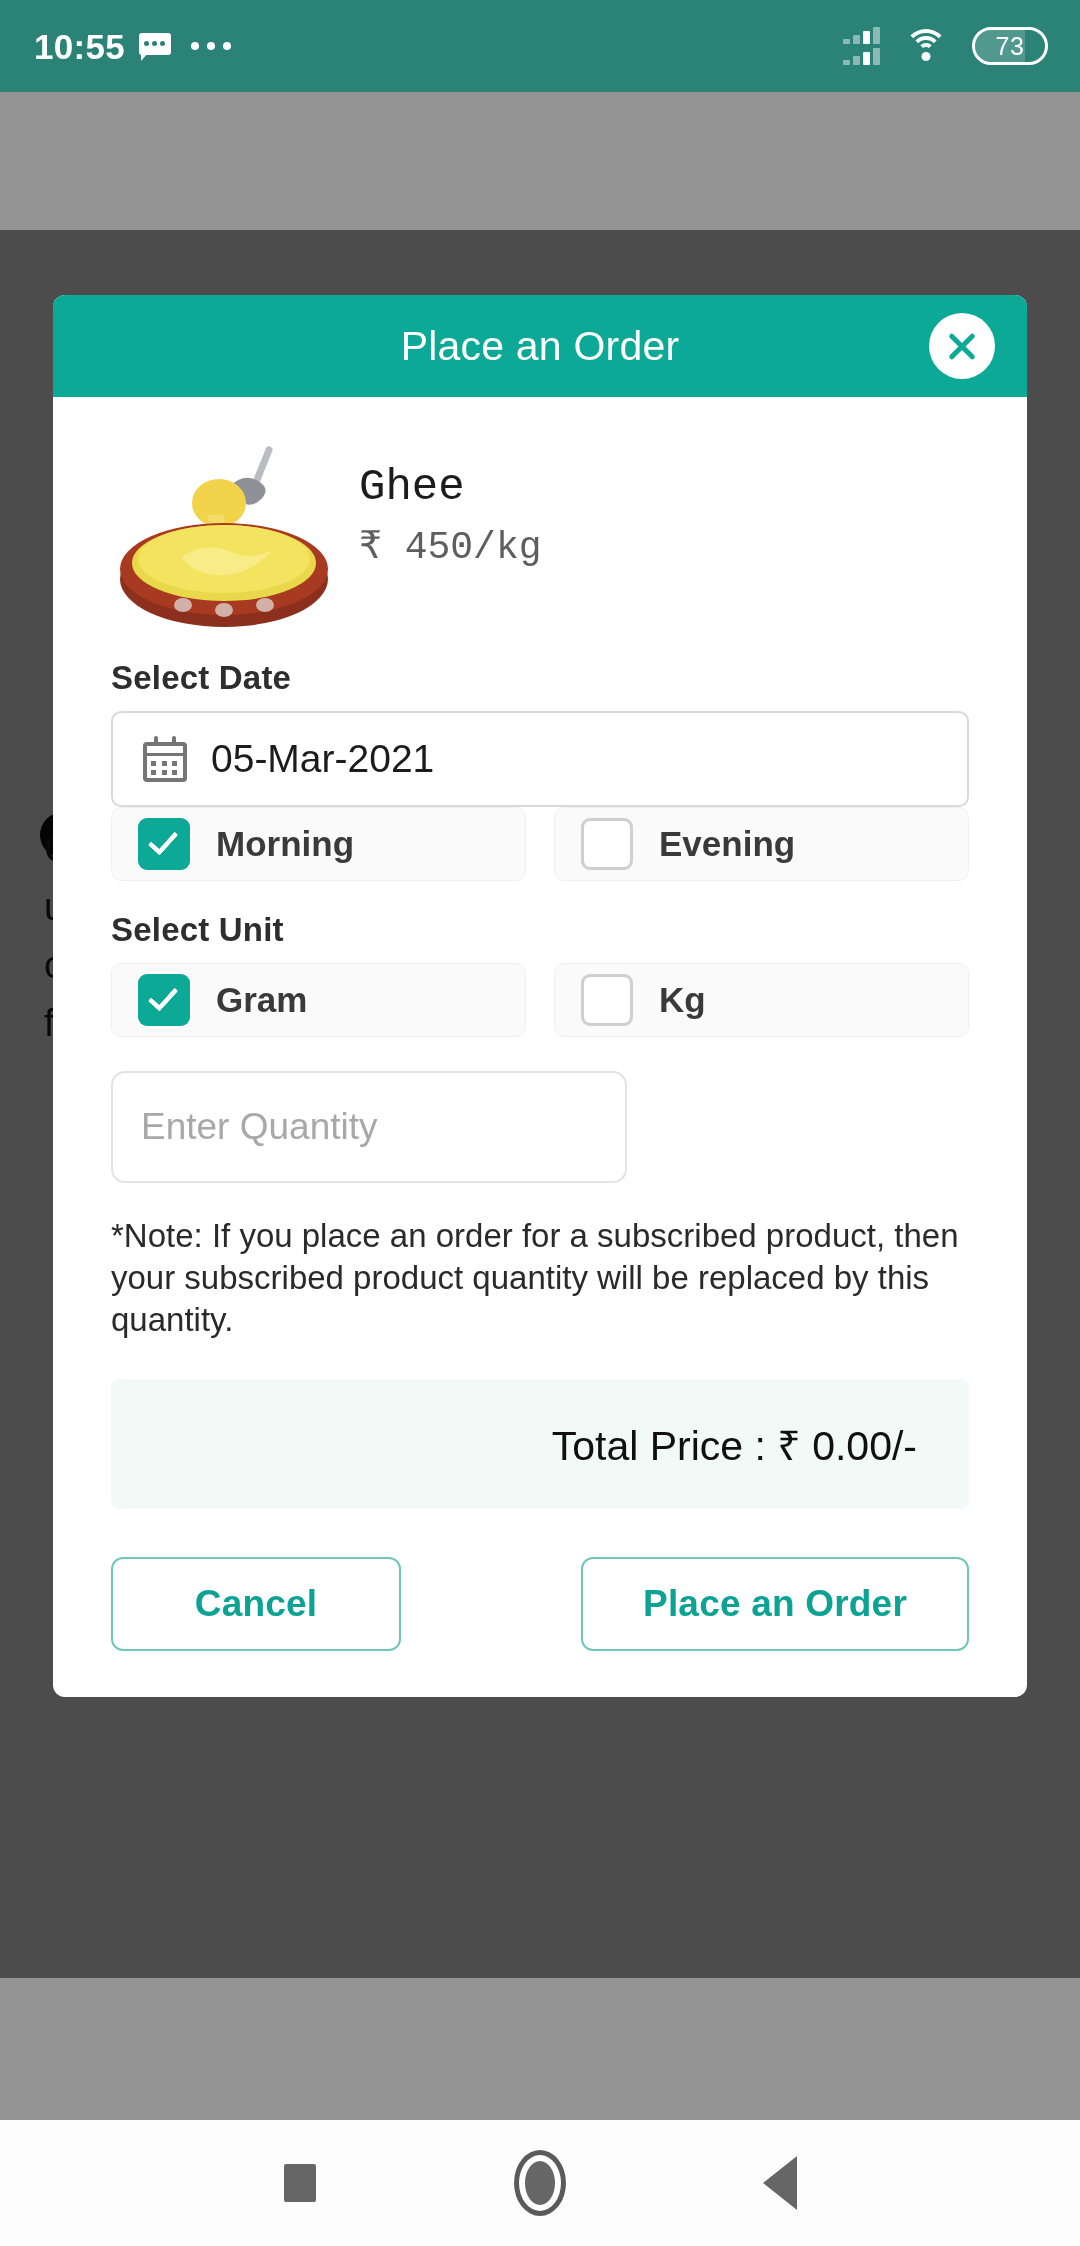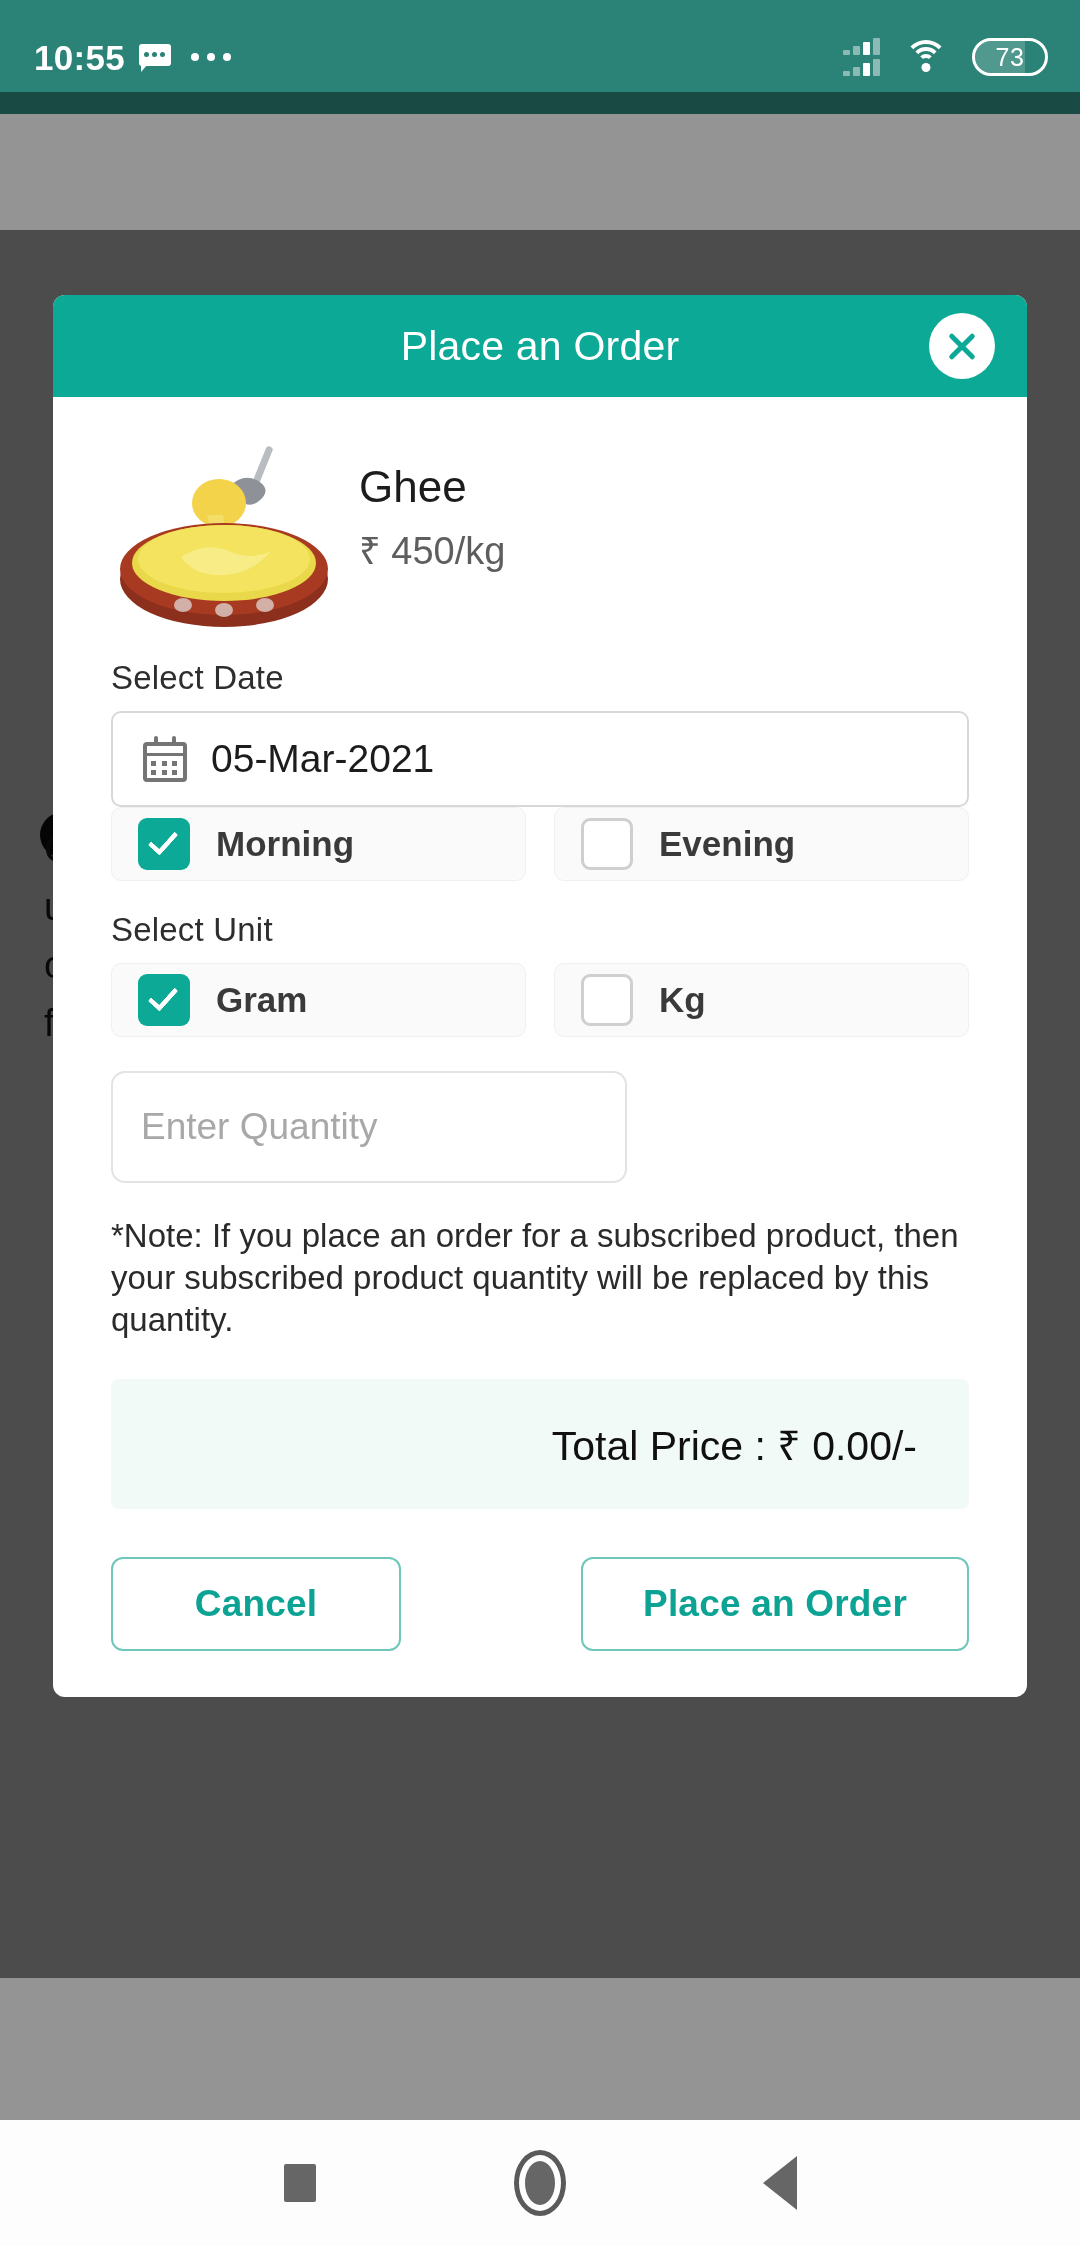--- a/index.html
+++ b/index.html
@@ -6,21 +6,21 @@
   html, body {
     width:1080px; height:2246px;
     background:#ffffff;
     font-family:"Liberation Sans", sans-serif;
     overflow:hidden;
   }
   .screen { position:relative; width:1080px; height:2246px; background:#ffffff; }
 
   
   .statusbar{
-    position:absolute; left:0; top:0; width:1080px; height:114px;
+    position:absolute; left:0; top:0; width:1080px; height:92px;
     background:#2b8276; display:flex; align-items:center;
     padding:0 32px 0 34px; color:#ffffff;
   }
   .sb-left{ display:flex; align-items:center; gap:14px; }
   .sb-time{ font-size:35px; font-weight:700; letter-spacing:.3px; line-height:1; }
   .sb-msg{ width:32px; height:26px; position:relative; }
   .sb-msg .bub{
     position:absolute; left:0; top:0; width:32px; height:22px;
     background:#fff; border-radius:3px;
   }
@@ -139,27 +139,27 @@
   .dlg-close .x:after{
     content:""; position:absolute; left:0; top:15px; width:34px; height:5px;
     background:#0caa96; border-radius:3px;
   }
   .dlg-close .x:before{ transform:rotate(45deg); }
   .dlg-close .x:after{ transform:rotate(-45deg); }
 
   .dlg-body{ padding:26px 58px 46px 58px; }
 
   
-  .product{ display:flex; align-items:flex-start; gap:22px; padding-top:6px; }
+  .product{ display:flex; align-items:flex-start; gap:22px; padding-top:6px;font-family:Liberation Mono, monospace; }
   .prod-img{ width:226px; height:200px; position:relative; flex:0 0 226px; }
   .prod-meta{ padding-top:34px; }
   .prod-name{ font-size:44px; color:#1c1c1c; line-height:1.1; }
   .prod-price{ font-size:38px; color:#5e5e5e; margin-top:12px; }
 
-  .label{ font-size:33px; color:#2e2e2e; font-weight:400; margin:30px 0 14px; letter-spacing:.2px; }
+  .label{ font-size:33px; color:#2e2e2e; font-weight:700; margin:30px 0 14px; letter-spacing:.2px; }
 
   
   .date-field{
     height:96px; border:2px solid #d8d8d8; border-radius:10px;
     display:flex; align-items:center; gap:24px; padding:0 30px;
     background:#ffffff;
   }
   .cal-icon{ width:44px; height:46px; position:relative; flex:0 0 44px; }
   .cal-icon .frame{
     position:absolute; left:0; top:6px; width:44px; height:40px;

